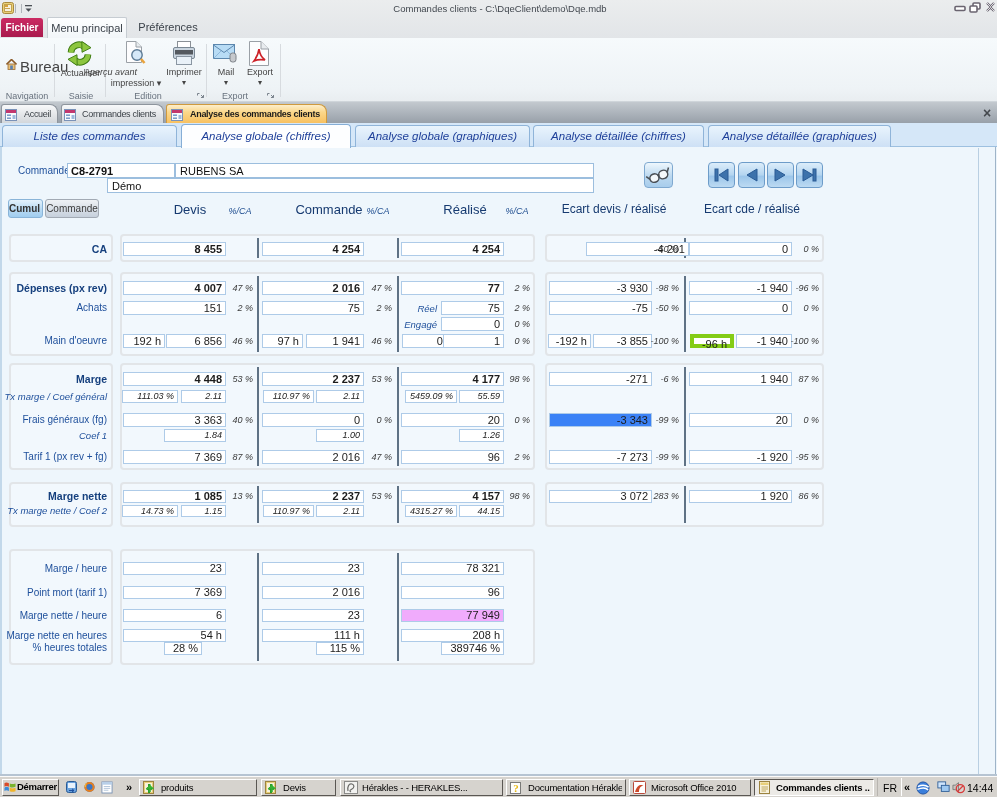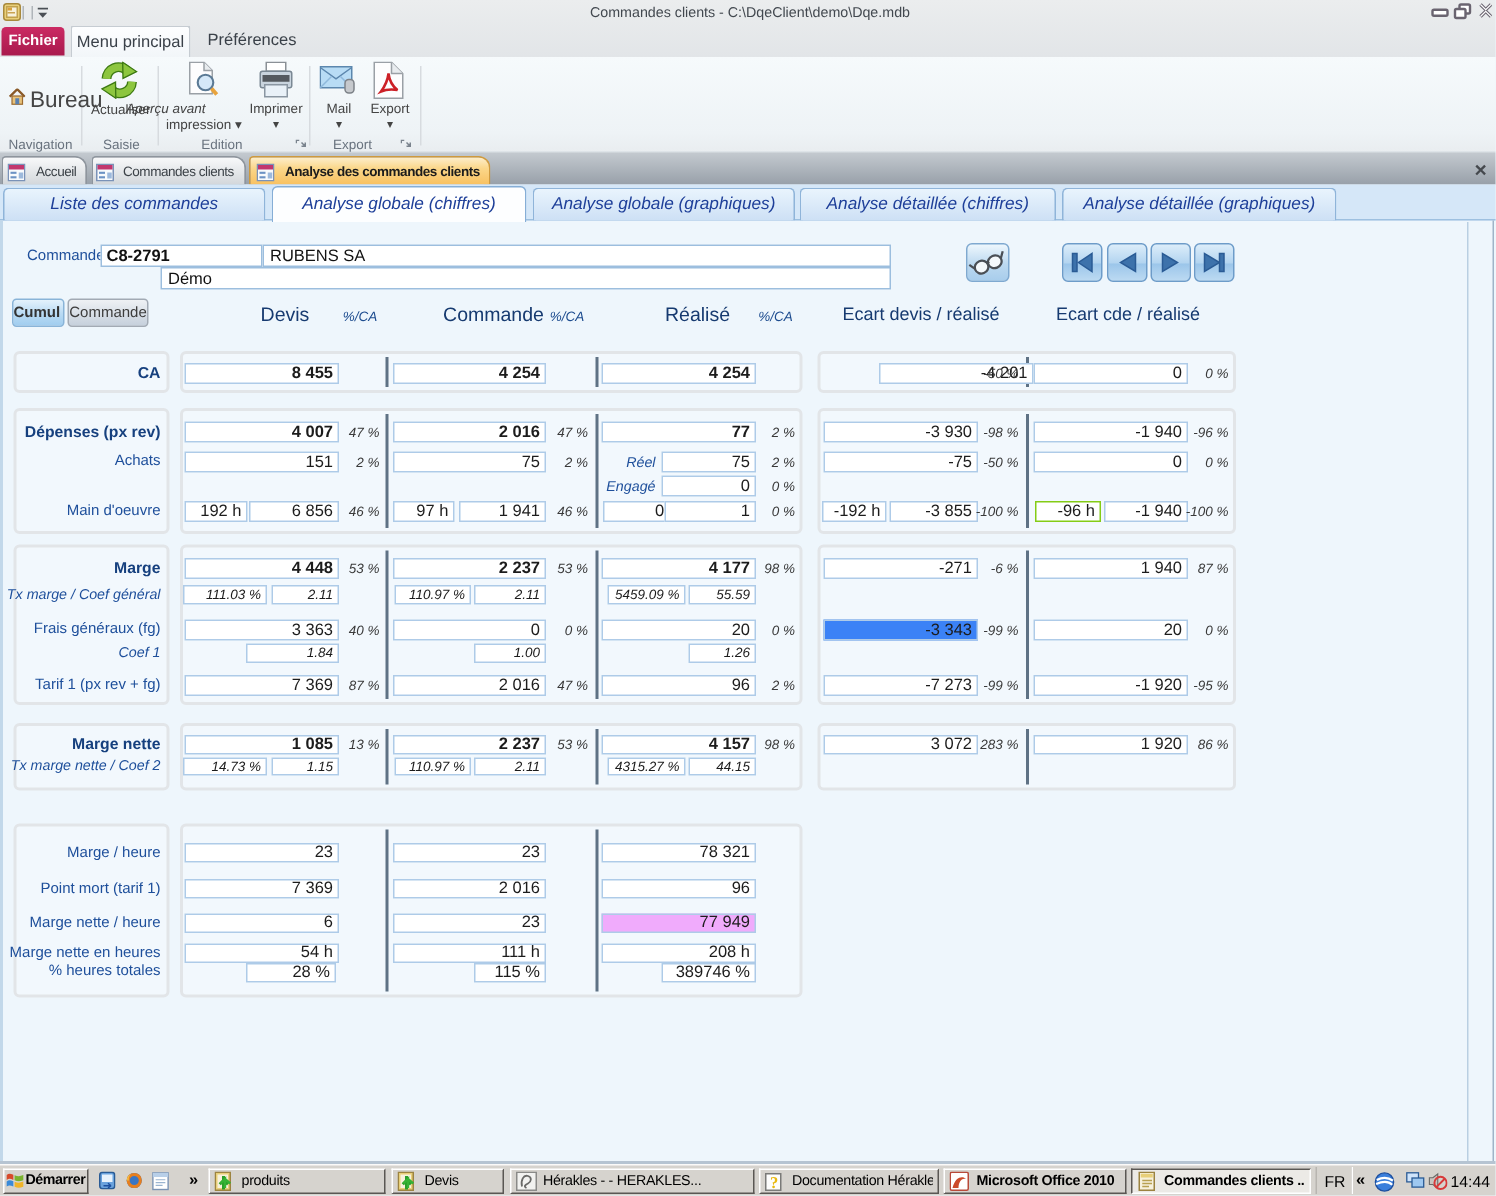--- a/index.html
+++ b/index.html
@@ -241,21 +241,21 @@
 <div style="left:198px;top:334px;width:55px;height:14px;position:absolute;text-align:right;font:italic 9px 'Liberation Sans',sans-serif;color:#3a3a3a;line-height:14px;">46 %</div>
 <div style="left:262px;top:334px;width:41px;height:14px;position:absolute;background:#fff;border:1px solid #aecbe8;text-align:right;padding-right:3px;font:11px 'Liberation Sans',sans-serif;color:#1c1c1c;line-height:12px;">97 h</div>
 <div style="left:306px;top:334px;width:58px;height:14px;position:absolute;background:#fff;border:1px solid #aecbe8;text-align:right;padding-right:3px;font:11px 'Liberation Sans',sans-serif;color:#1c1c1c;line-height:12px;">1 941</div>
 <div style="left:337px;top:334px;width:55px;height:14px;position:absolute;text-align:right;font:italic 9px 'Liberation Sans',sans-serif;color:#3a3a3a;line-height:14px;">46 %</div>
 <div style="left:402px;top:334px;width:54px;height:14px;position:absolute;background:#fff;border:1px solid #aecbe8;text-align:right;padding-right:3px;font:11px 'Liberation Sans',sans-serif;color:#1c1c1c;line-height:12px;">0 h</div>
 <div style="left:443px;top:334px;width:61px;height:14px;position:absolute;background:#fff;border:1px solid #aecbe8;text-align:right;padding-right:3px;font:11px 'Liberation Sans',sans-serif;color:#1c1c1c;line-height:12px;">1</div>
 <div style="left:475px;top:334px;width:55px;height:14px;position:absolute;text-align:right;font:italic 9px 'Liberation Sans',sans-serif;color:#3a3a3a;line-height:14px;">0 %</div>
 <div style="left:548px;top:334px;width:43px;height:14px;position:absolute;background:#fff;border:1px solid #aecbe8;text-align:right;padding-right:3px;font:11px 'Liberation Sans',sans-serif;color:#1c1c1c;line-height:12px;">-192 h</div>
 <div style="left:593px;top:334px;width:59px;height:14px;position:absolute;background:#fff;border:1px solid #aecbe8;text-align:right;padding-right:3px;font:11px 'Liberation Sans',sans-serif;color:#1c1c1c;line-height:12px;">-3 855</div>
 <div style="left:624px;top:334px;width:55px;height:14px;position:absolute;text-align:right;font:italic 9px 'Liberation Sans',sans-serif;color:#3a3a3a;line-height:14px;">-100 %</div>
-<div style="left:690px;top:334px;width:44px;height:14px;position:absolute;background:#fff;border:1px solid #84cc16;text-align:right;padding-right:3px;font:11px 'Liberation Sans',sans-serif;color:#1c1c1c;line-height:12px;">-96 h</div>
+<div style="left:690px;top:334px;width:44px;height:14px;position:absolute;background:#fff;border:4px solid #84cc16;text-align:right;padding-right:3px;font:11px 'Liberation Sans',sans-serif;color:#1c1c1c;line-height:12px;">-96 h</div>
 <div style="left:736px;top:334px;width:56px;height:14px;position:absolute;background:#fff;border:1px solid #aecbe8;text-align:right;padding-right:3px;font:11px 'Liberation Sans',sans-serif;color:#1c1c1c;line-height:12px;">-1 940</div>
 <div style="left:764px;top:334px;width:55px;height:14px;position:absolute;text-align:right;font:italic 9px 'Liberation Sans',sans-serif;color:#3a3a3a;line-height:14px;">-100 %</div>
 <div style="left:-53px;top:372px;width:160px;height:14px;position:absolute;text-align:right;font:bold 10.5px 'Liberation Sans',sans-serif;color:#16407e;line-height:14px;">Marge</div>
 <div style="left:123px;top:372px;width:103px;height:14px;position:absolute;background:#fff;border:1px solid #aecbe8;text-align:right;padding-right:3px;font:bold 11px 'Liberation Sans',sans-serif;color:#1c1c1c;line-height:12px;">4 448</div>
 <div style="left:198px;top:372px;width:55px;height:14px;position:absolute;text-align:right;font:italic 9px 'Liberation Sans',sans-serif;color:#3a3a3a;line-height:14px;">53 %</div>
 <div style="left:262px;top:372px;width:102px;height:14px;position:absolute;background:#fff;border:1px solid #aecbe8;text-align:right;padding-right:3px;font:bold 11px 'Liberation Sans',sans-serif;color:#1c1c1c;line-height:12px;">2 237</div>
 <div style="left:337px;top:372px;width:55px;height:14px;position:absolute;text-align:right;font:italic 9px 'Liberation Sans',sans-serif;color:#3a3a3a;line-height:14px;">53 %</div>
 <div style="left:401px;top:372px;width:103px;height:14px;position:absolute;background:#fff;border:1px solid #aecbe8;text-align:right;padding-right:3px;font:bold 11px 'Liberation Sans',sans-serif;color:#1c1c1c;line-height:12px;">4 177</div>
 <div style="left:475px;top:372px;width:55px;height:14px;position:absolute;text-align:right;font:italic 9px 'Liberation Sans',sans-serif;color:#3a3a3a;line-height:14px;">98 %</div>
 <div style="left:549px;top:372px;width:103px;height:14px;position:absolute;background:#fff;border:1px solid #aecbe8;text-align:right;padding-right:3px;font:11px 'Liberation Sans',sans-serif;color:#1c1c1c;line-height:12px;">-271</div>
@@ -323,21 +323,21 @@
 <div style="left:401px;top:586px;width:103px;height:13px;position:absolute;background:#fff;border:1px solid #aecbe8;text-align:right;padding-right:3px;font:11px 'Liberation Sans',sans-serif;color:#1c1c1c;line-height:11px;">96</div>
 <div style="left:-53px;top:609px;width:160px;height:13px;position:absolute;text-align:right;font:10px 'Liberation Sans',sans-serif;color:#1e4f9b;line-height:13px;">Marge nette / heure</div>
 <div style="left:123px;top:609px;width:103px;height:13px;position:absolute;background:#fff;border:1px solid #aecbe8;text-align:right;padding-right:3px;font:11px 'Liberation Sans',sans-serif;color:#1c1c1c;line-height:11px;">6</div>
 <div style="left:262px;top:609px;width:102px;height:13px;position:absolute;background:#fff;border:1px solid #aecbe8;text-align:right;padding-right:3px;font:11px 'Liberation Sans',sans-serif;color:#1c1c1c;line-height:11px;">23</div>
 <div style="left:401px;top:609px;width:103px;height:13px;position:absolute;background:#f0abfc;border:1px solid #aecbe8;text-align:right;padding-right:3px;font:11px 'Liberation Sans',sans-serif;color:#1c1c1c;line-height:11px;">77 949</div>
 <div style="left:-53px;top:629px;width:160px;height:13px;position:absolute;text-align:right;font:10px 'Liberation Sans',sans-serif;color:#1e4f9b;line-height:13px;">Marge nette en heures</div>
 <div style="left:123px;top:629px;width:103px;height:13px;position:absolute;background:#fff;border:1px solid #aecbe8;text-align:right;padding-right:3px;font:11px 'Liberation Sans',sans-serif;color:#1c1c1c;line-height:11px;">54 h</div>
 <div style="left:262px;top:629px;width:102px;height:13px;position:absolute;background:#fff;border:1px solid #aecbe8;text-align:right;padding-right:3px;font:11px 'Liberation Sans',sans-serif;color:#1c1c1c;line-height:11px;">111 h</div>
 <div style="left:401px;top:629px;width:103px;height:13px;position:absolute;background:#fff;border:1px solid #aecbe8;text-align:right;padding-right:3px;font:11px 'Liberation Sans',sans-serif;color:#1c1c1c;line-height:11px;">208 h</div>
 <div style="left:-53px;top:642px;width:160px;height:12px;position:absolute;text-align:right;font:10px 'Liberation Sans',sans-serif;color:#1e4f9b;line-height:12px;">% heures totales</div>
-<div style="left:164px;top:642px;width:60px;height:13px;position:absolute;background:#fff;border:1px solid #aecbe8;text-align:right;padding-right:3px;font:11px 'Liberation Sans',sans-serif;color:#1c1c1c;line-height:11px;">28 %</div>
+<div style="left:164px;top:642px;width:38px;height:13px;position:absolute;background:#fff;border:1px solid #aecbe8;text-align:right;padding-right:3px;font:11px 'Liberation Sans',sans-serif;color:#1c1c1c;line-height:11px;">28 %</div>
 <div style="left:316px;top:642px;width:48px;height:13px;position:absolute;background:#fff;border:1px solid #aecbe8;text-align:right;padding-right:3px;font:11px 'Liberation Sans',sans-serif;color:#1c1c1c;line-height:11px;">115 %</div>
 <div style="left:441px;top:642px;width:63px;height:13px;position:absolute;background:#fff;border:1px solid #aecbe8;text-align:right;padding-right:3px;font:11px 'Liberation Sans',sans-serif;color:#1c1c1c;line-height:11px;">389746 %</div>
 <div style="left:978px;top:148px;width:1px;height:627px;position:absolute;background:#b9cfe2;"></div>
 <div style="left:995px;top:147px;width:1px;height:628px;position:absolute;background:#9fb4c8;"></div>
 <div style="left:0px;top:147px;width:2px;height:628px;position:absolute;background:#c2d8ea;"></div>
 <div style="left:0px;top:774px;width:997px;height:2px;position:absolute;background:#b6c4d2;"></div>
 <div style="left:0;top:776px;width:997px;height:21px;position:absolute;background:#d6d3ce;border-top:1px solid #fbfaf9;"></div>
 <div style="left:2px;top:779px;width:57px;height:17px;position:absolute;background:#d6d3ce;border-top:1px solid #fff;border-left:1px solid #fff;border-right:1px solid #5a5753;border-bottom:1px solid #5a5753;"></div>
 <svg style="position:absolute;left:4px;top:781px" width="12" height="12" viewBox="0 0 13 13">
       <path d="M0.5 2.5 C2 1.2 3.2 1.5 5.3 2.4 L5.3 6.1 C3.2 5.2 2 4.9 0.5 6.2 Z" fill="#d84a2a"></path>
@@ -388,21 +388,21 @@
 <svg style="position:absolute;left:510px;top:781px" width="14" height="13" viewBox="0 0 14 13">
       <rect x="0.5" y="1.5" width="10" height="11" fill="#fdfdfd" stroke="#7a7a78"></rect>
       <text x="6" y="11" font-size="11" font-weight="bold" fill="#e8b810" text-anchor="middle" font-family="Liberation Serif">?</text>
     </svg>
 <div style="left:528px;top:782px;width:94px;height:12px;position:absolute;font-size:9.5px;letter-spacing:-0.2px;font-weight:normal;color:#000;white-space:nowrap;overflow:hidden;">Documentation Hérakles</div>
 <div style="left:629px;top:779px;width:122px;height:17px;position:absolute;background:#d6d3ce;border-top:1px solid #fff;border-left:1px solid #fff;border-right:1px solid #5a5753;border-bottom:1px solid #5a5753;"></div>
 <svg style="position:absolute;left:633px;top:781px" width="14" height="13" viewBox="0 0 14 13">
       <rect x="0.5" y="0.5" width="12" height="12" rx="1" fill="#fff" stroke="#b84a3a"></rect>
       <path d="M2 11 C4 3 9 3 11 5 C9 4 6 6 6 11 Z" fill="#cc4a2a"></path>
     </svg>
-<div style="left:651px;top:782px;width:96px;height:12px;position:absolute;font-size:9.5px;letter-spacing:-0.2px;font-weight:bold;color:#000;white-space:nowrap;overflow:hidden;">Microsoft Office 2010</div>
+<div style="left:651px;top:782px;width:96px;height:12px;position:absolute;font-size:9.5px;letter-spacing:-0.2px;font-weight:normal;color:#000;white-space:nowrap;overflow:hidden;">Microsoft Office 2010</div>
 <div style="left:754px;top:779px;width:120px;height:17px;position:absolute;background:#eceae6;border-top:1px solid #5a5753;border-left:1px solid #5a5753;border-right:1px solid #fff;border-bottom:1px solid #fff;"></div>
 <svg style="position:absolute;left:758px;top:781px" width="14" height="13" viewBox="0 0 14 13">
       <rect x="1.5" y="0.5" width="10" height="12" fill="#f7f1dc" stroke="#9c8340"></rect>
       <rect x="2.5" y="1.5" width="8" height="2.5" fill="#e8cf79"></rect>
       <path d="M3.5 6 H10 M3.5 8 H10 M3.5 10 H8" stroke="#b8a050" stroke-width="0.9"></path>
     </svg>
 <div style="left:776px;top:782px;width:94px;height:12px;position:absolute;font-size:9.5px;letter-spacing:-0.2px;font-weight:bold;color:#000;white-space:nowrap;overflow:hidden;">Commandes clients ...</div>
 <div style="left:877px;top:778px;width:1px;height:18px;position:absolute;background:#b8b5b0;"></div>
 <div style="left:879px;top:782px;width:22px;height:13px;position:absolute;font-size:10.5px;color:#000;text-align:center;">FR</div>
 <div style="left:901px;top:778px;width:1px;height:18px;position:absolute;background:#9a968f;border-right:1px solid #fff;"></div>

